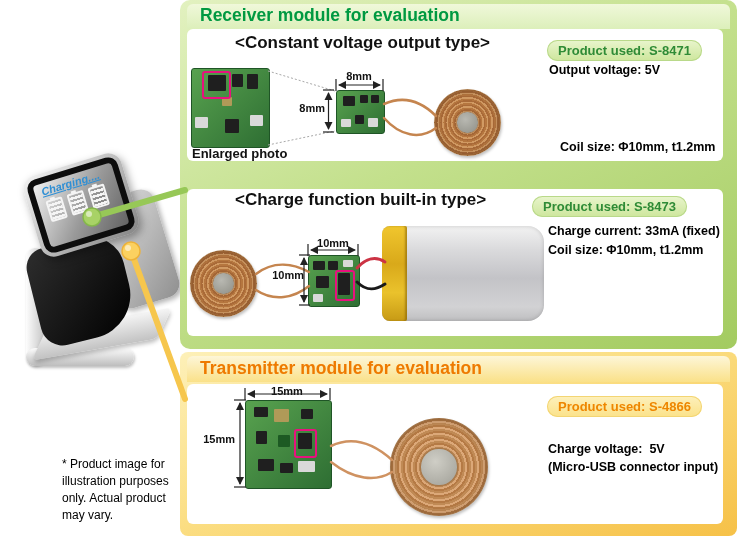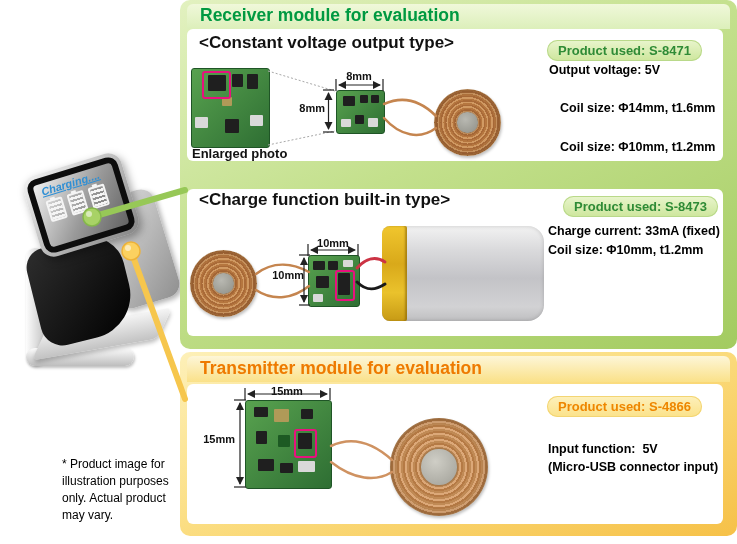--- a/index.html
+++ b/index.html
@@ -3,32 +3,32 @@
 <meta charset="utf-8">
 <style>
   html,body{margin:0;padding:0;background:#fff;}
   .canvas{position:relative;width:737px;height:544px;background:#fff;overflow:hidden;
           font-family:"Liberation Sans","DejaVu Sans",sans-serif;}
   
   .panel{position:absolute;border-radius:10px;}
   .panel.green{left:180px;top:0;width:557px;height:349px;
     background:linear-gradient(155deg,#e2f1c0 0%,#c3e08c 45%,#a3cb60 100%);}
   .panel.yellow{left:180px;top:352px;width:557px;height:184px;
-    background:linear-gradient(160deg,#fdf0b8 0%,#fbde83 45%,#f6c148 100%);}
+    background:linear-gradient(160deg,#fdf0b8 0%,#fbde83 45%,#f6c148 100%);border-radius:8px;}
   .strip{position:absolute;left:7px;right:7px;top:4px;border-radius:6px 6px 0 0;}
   .strip.g{height:25px;background:linear-gradient(180deg,#f0f8da,#dcefba);}
   .strip.y{height:26px;background:linear-gradient(180deg,#fdf6d8,#fae189);}
   .panel-h{position:absolute;font-size:17.5px;font-weight:bold;white-space:nowrap;}
   .panel-h.g{left:20px;top:5px;color:#009941;}
   .panel-h.y{left:20px;top:6px;color:#ee7a00;}
   .subpanel{position:absolute;left:7px;width:536px;background:#fff;border-radius:6px;}
   .sp1{top:29px;height:132px;}
   .sp2{top:189px;height:147px;}
   .spy{top:32px;height:140px;}
-  .sub-title{position:absolute;font-size:17px;font-weight:bold;color:#111;white-space:nowrap;}
+  .sub-title{position:absolute;font-size:17px;font-weight:bold;color:#111;white-space:nowrap;margin-left:36px;}
   .pill{position:absolute;height:21px;line-height:21px;padding:0 11px;border-radius:11px;
         font-size:13px;font-weight:bold;white-space:nowrap;}
   .pill.g{background:linear-gradient(180deg,#e9f5cd,#cde69c);color:#2f8b36;box-shadow:inset 0 0 0 1px #b9d98a;}
   .pill.y{background:linear-gradient(180deg,#fdf0bc,#fbe289);color:#ee8600;box-shadow:inset 0 0 0 1px #f3d573;}
   .spec{position:absolute;font-size:12.5px;font-weight:bold;color:#000;white-space:pre;}
   .dim{position:absolute;font-size:11px;font-weight:bold;color:#111;text-align:center;}
   .dim.r{text-align:right;}
   .cap-label{position:absolute;font-size:13px;font-weight:bold;color:#111;}
   
   .pcb{position:absolute;background:linear-gradient(135deg,#58a24f,#2e6e33);
@@ -131,21 +131,20 @@
         <div class="cmp c-sil" style="left:31px;top:27px;width:10px;height:9px;"></div>
         <div class="cmp c-dark" style="left:18px;top:24px;width:9px;height:9px;"></div>
       </div>
       <div class="dim" style="left:146px;top:41px;width:52px;">8mm</div>
       <div class="dim r" style="left:104px;top:73px;width:34px;">8mm</div>
 
       <div class="coil" style="left:247px;top:60px;width:67px;height:67px;"></div>
 
       <div class="pill g" style="left:360px;top:11px;">Product used: S-8471</div>
       <div class="spec" style="left:362px;top:34px;">Output voltage: 5V</div>
-      <div class="spec" style="left:373px;top:72px;">Coil size: Φ14mm, t1.6mm</div>
       <div class="spec" style="left:373px;top:111px;">Coil size: Φ10mm, t1.2mm</div>
     </div>
 
     <div class="subpanel sp2">
       <div class="sub-title" style="left:12px;top:1px;">&lt;Charge function built-in type&gt;</div>
 
       <div class="coil" style="left:3px;top:61px;width:67px;height:67px;"></div>
 
       <div class="pcb" style="left:121px;top:66px;width:50px;height:50px;">
         <div class="cmp c-dark" style="left:4px;top:5px;width:12px;height:9px;"></div>
@@ -154,21 +153,21 @@
         <div class="cmp c-dark" style="left:7px;top:20px;width:13px;height:12px;"></div>
         <div class="cmp c-dark" style="left:29px;top:17px;width:12px;height:22px;"></div>
         <div class="cmp c-sil" style="left:4px;top:38px;width:10px;height:8px;"></div>
         <div class="pink-box" style="left:26px;top:14px;width:16px;height:27px;"></div>
       </div>
       <div class="dim" style="left:118px;top:48px;width:56px;">10mm</div>
       <div class="dim r" style="left:83px;top:80px;width:34px;">10mm</div>
 
       <div class="battery" style="left:195px;top:37px;width:162px;height:95px;"></div>
 
-      <div class="pill g" style="left:376px;top:7px;">Product used: S-8473</div>
+      <div class="pill g" style="left:345px;top:7px;">Product used: S-8473</div>
       <div class="spec" style="left:361px;top:35px;">Charge current: 33mA (fixed)</div>
       <div class="spec" style="left:361px;top:54px;">Coil size: Φ10mm, t1.2mm</div>
     </div>
   </section>
 
   <section class="panel yellow">
     <div class="strip y"></div>
     <div class="panel-h y">Transmitter module for evaluation</div>
 
     <div class="subpanel spy">
@@ -183,21 +182,21 @@
         <div class="cmp c-sil" style="left:52px;top:60px;width:17px;height:11px;"></div>
         <div class="cmp c-grn" style="left:32px;top:34px;width:12px;height:12px;"></div>
         <div class="pink-box" style="left:48px;top:28px;width:19px;height:25px;"></div>
       </div>
       <div class="dim" style="left:62px;top:1px;width:76px;">15mm</div>
       <div class="dim r" style="left:12px;top:49px;width:36px;">15mm</div>
 
       <div class="coil big" style="left:203px;top:34px;width:98px;height:98px;"></div>
 
       <div class="pill y" style="left:360px;top:12px;">Product used: S-4866</div>
-      <div class="spec" style="left:361px;top:58px;">Input function:  5V</div>
+      <div class="spec" style="left:361px;top:58px;">Charge voltage:  5V</div>
       <div class="spec" style="left:361px;top:76px;">(Micro-USB connector input)</div>
     </div>
   </section>
 
   <svg class="overlay" width="737" height="544" viewBox="0 0 737 544">
     <defs>
       <marker id="arr" viewBox="0 0 8 8" refX="7" refY="4" markerWidth="7" markerHeight="7" orient="auto-start-reverse">
         <path d="M0,0 L8,4 L0,8 z" fill="#222"></path>
       </marker>
     </defs>

